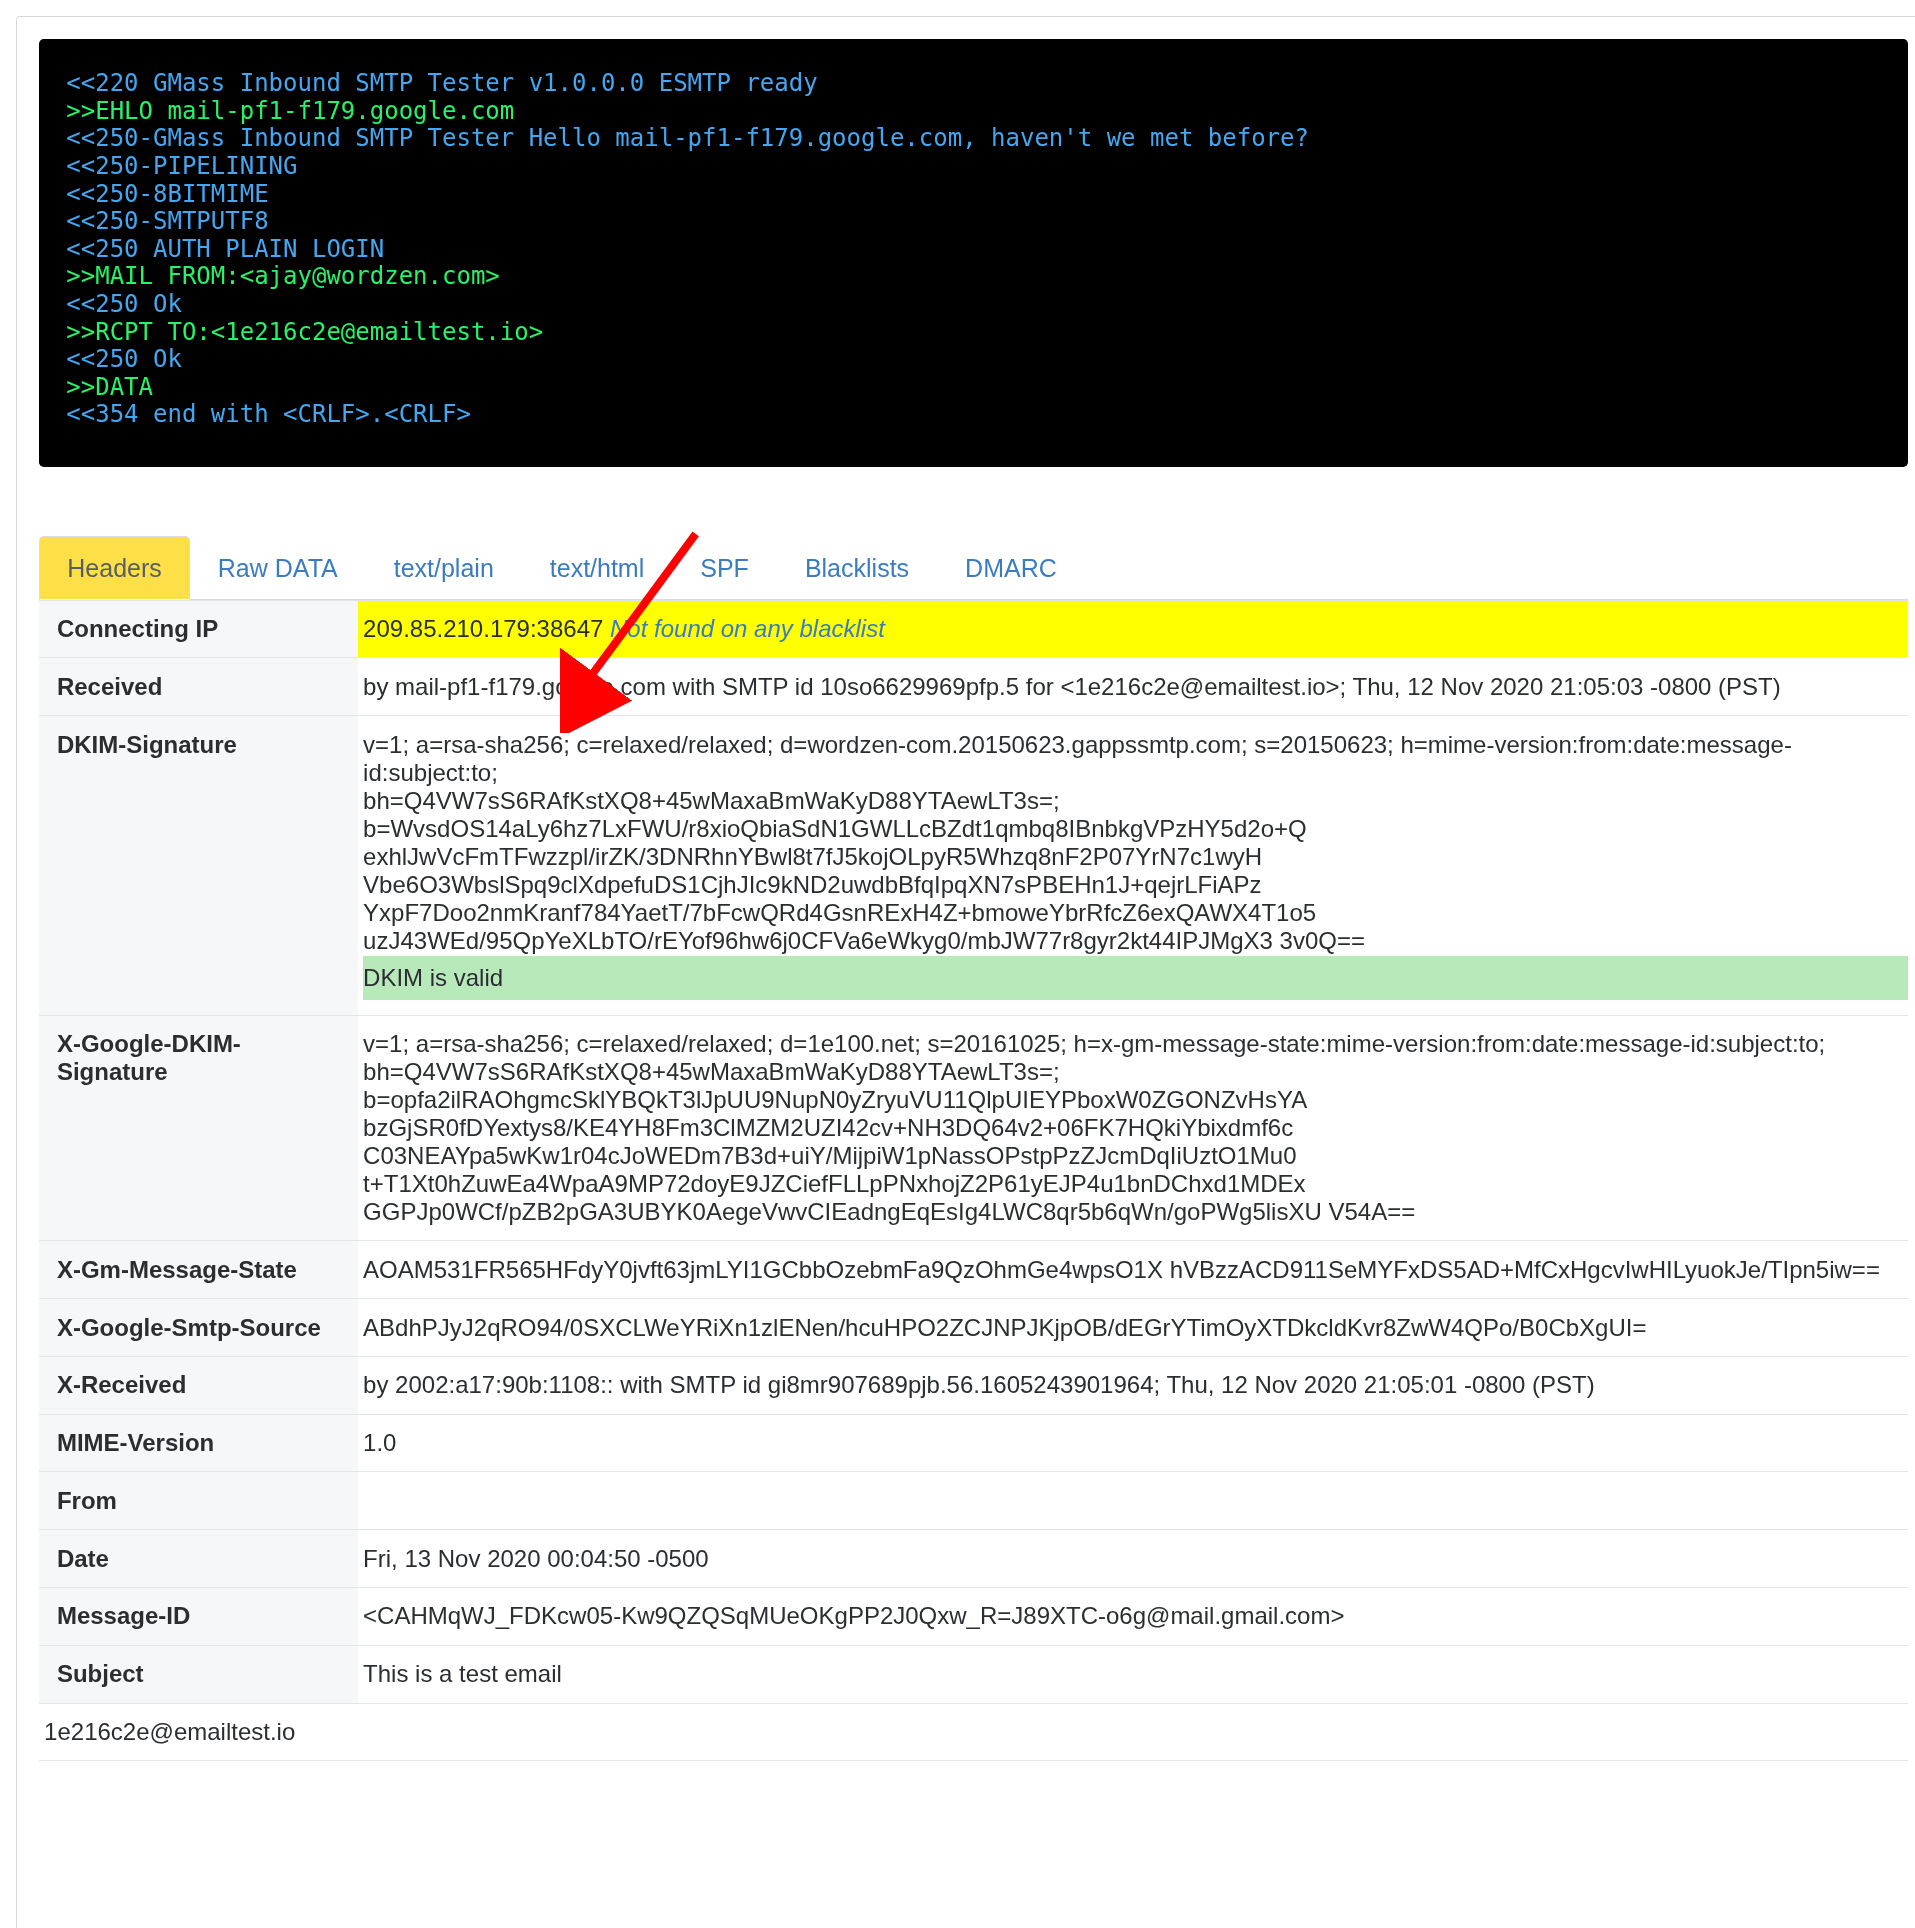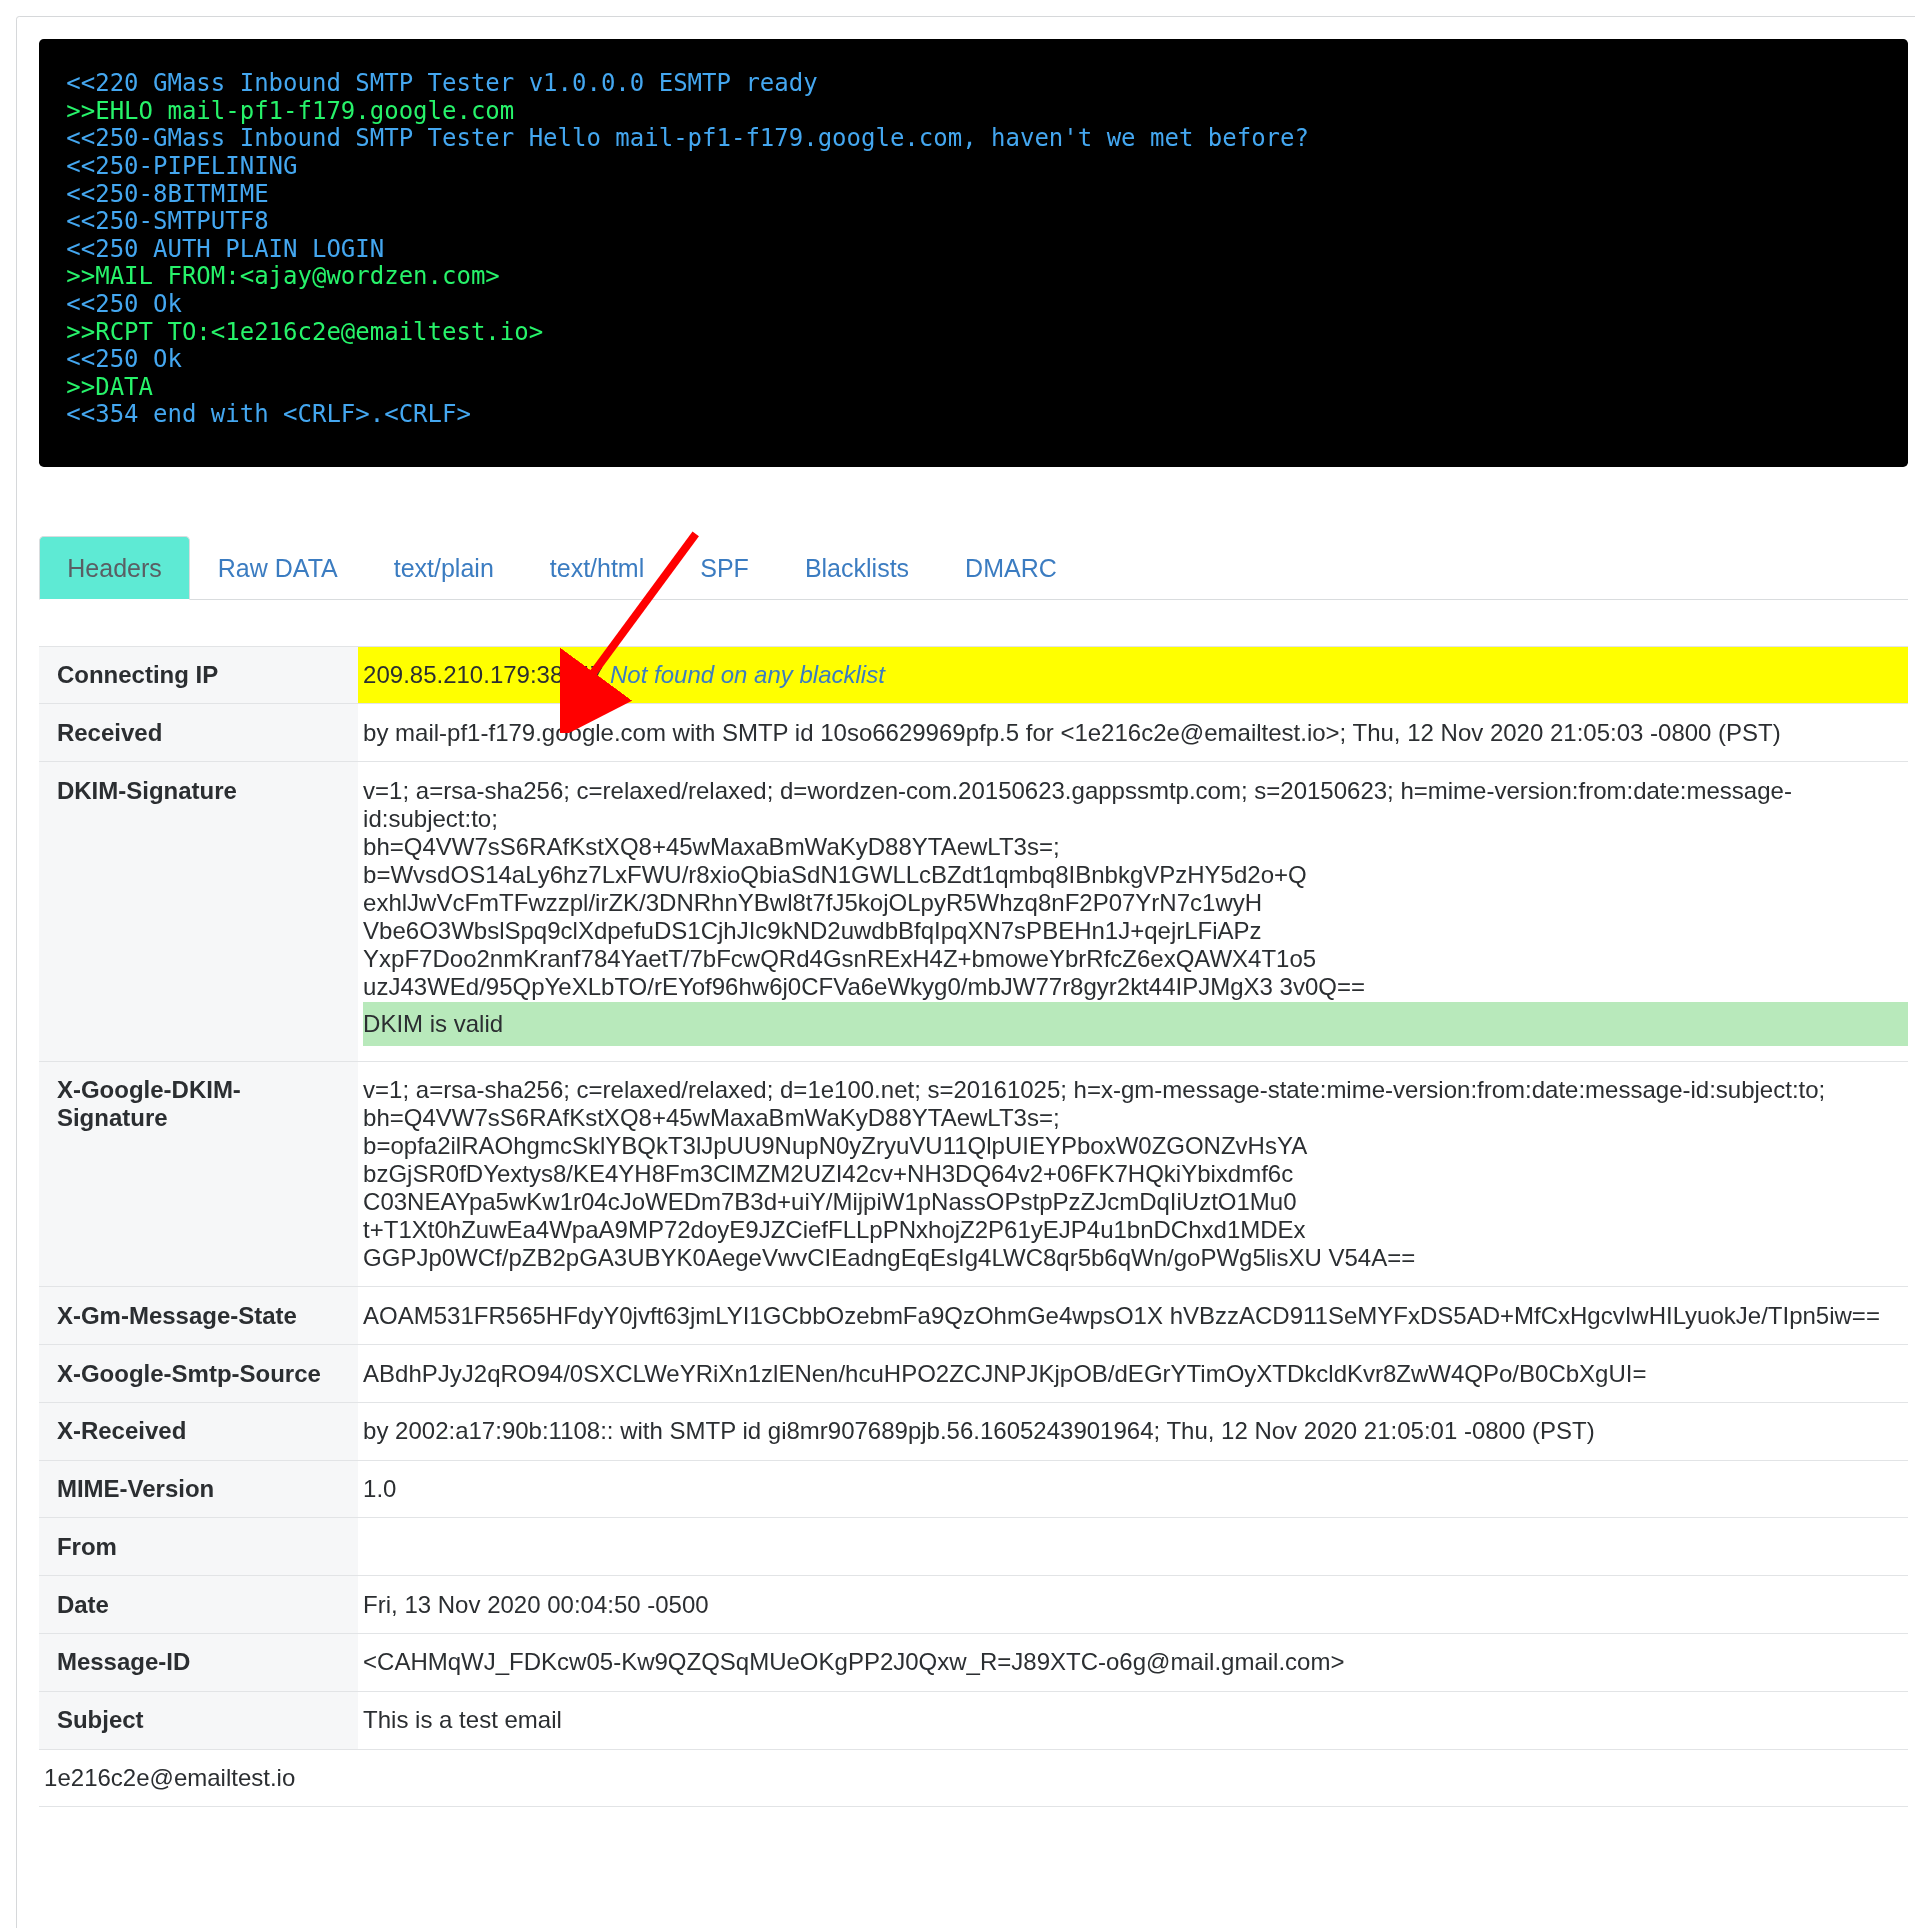--- a/index.html
+++ b/index.html
@@ -53,25 +53,24 @@
     border: 1.6px solid transparent;
     border-bottom: none;
     position: relative;
     top: 1.6px;
   }
   .tab.active {
     color: #5a5e63;
     border: 1.6px solid var(--grey-border);
     border-bottom: 1.6px solid #fff;
     border-radius: 4.8px 4.8px 0 0;
-    background: #5eead4;
+    background: #fde047;
   }
 
   .detail-table {
-    margin-top: 46px;
     border-top: 1.6px solid var(--row-border);
     font-size: 24px;
   }
   .row {
     display: flex;
     border-bottom: 1.6px solid var(--row-border);
     color: #2b2e31;
   }
   .row .label {
     width: 319px;

